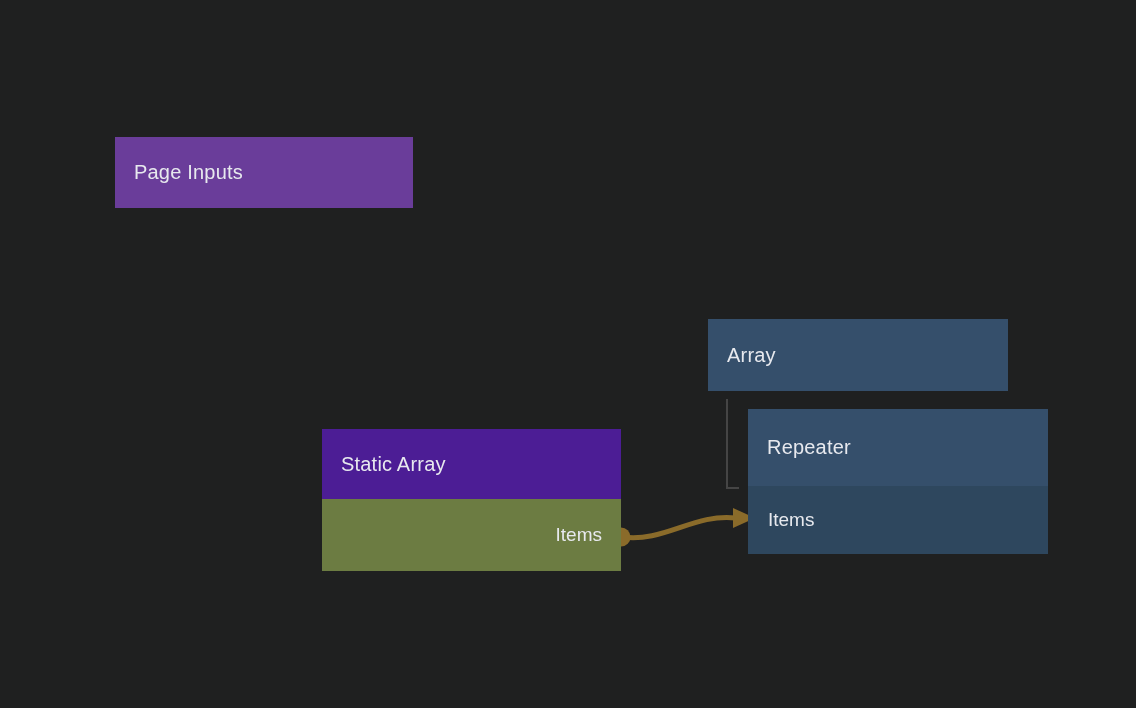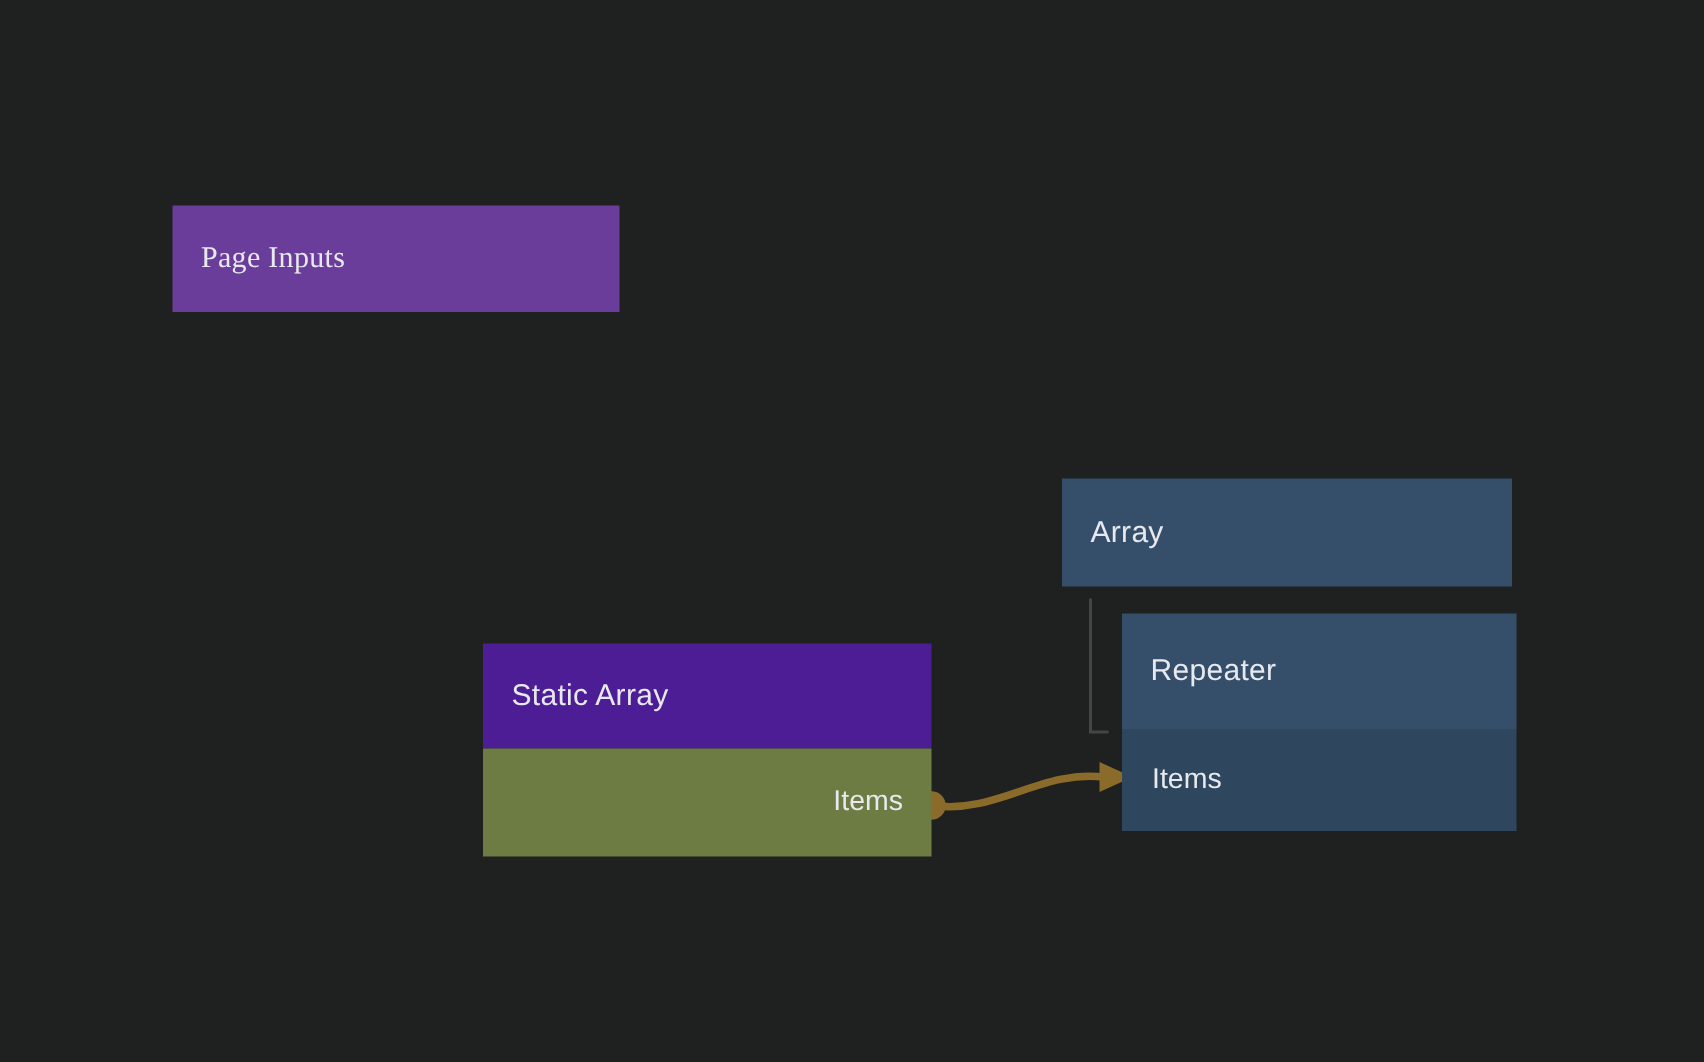--- a/index.html
+++ b/index.html
@@ -35,37 +35,37 @@
   .node-title { padding-left: 19px; }
 
   .port-row {
     display: flex;
     align-items: center;
     font-size: 19px;
   }
 
   
   .n-page-inputs { left: 115px; top: 137px; width: 298px; height: 71px; }
-  .n-page-inputs .node-title-row { height: 71px; font-family: Liberation Serif, serif; }
+  .n-page-inputs .node-title-row { height: 71px; }
 
   
   .n-page { left: 708px; top: 319px; width: 300px; height: 72px; }
   .n-page .node-title-row { height: 72px; }
 
   
   .n-static-array { left: 322px; top: 429px; width: 299px; height: 142px; }
   .n-static-array .node-title-row { height: 70px; }
   .n-static-array .port-row {
     height: 72px;
     justify-content: flex-end;
     padding-right: 19px;
   }
 
   
-  .n-repeater { left: 748px; top: 409px; width: 263px; height: 145px; }
+  .n-repeater { left: 748px; top: 409px; width: 300px; height: 145px; }
   .n-repeater .node-title-row { height: 77px; }
   .n-repeater .port-row {
     height: 68px;
     justify-content: flex-start;
     padding-left: 20px;
   }
 </style>
 </head>
 <body style="color: rgb(231, 233, 238);">
 

